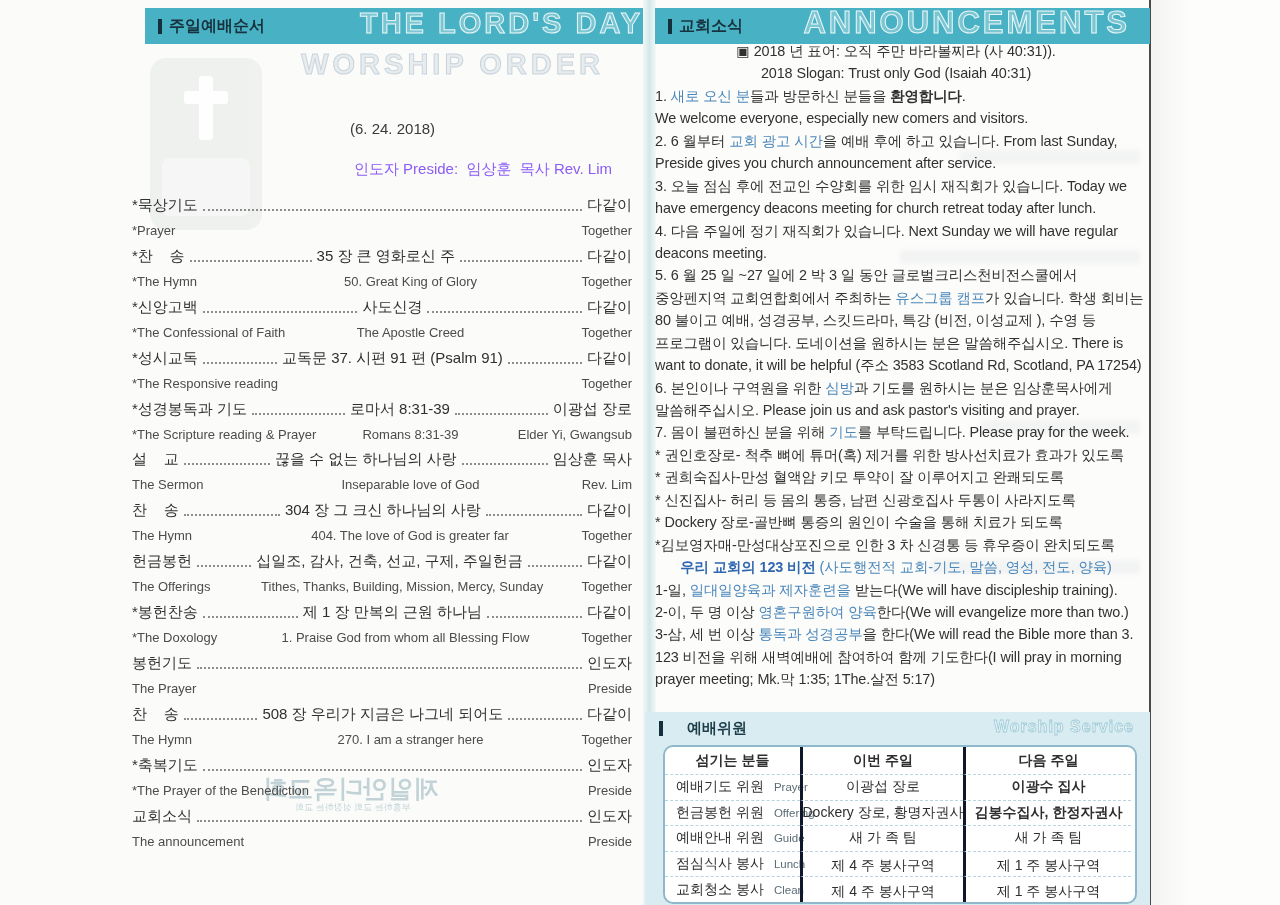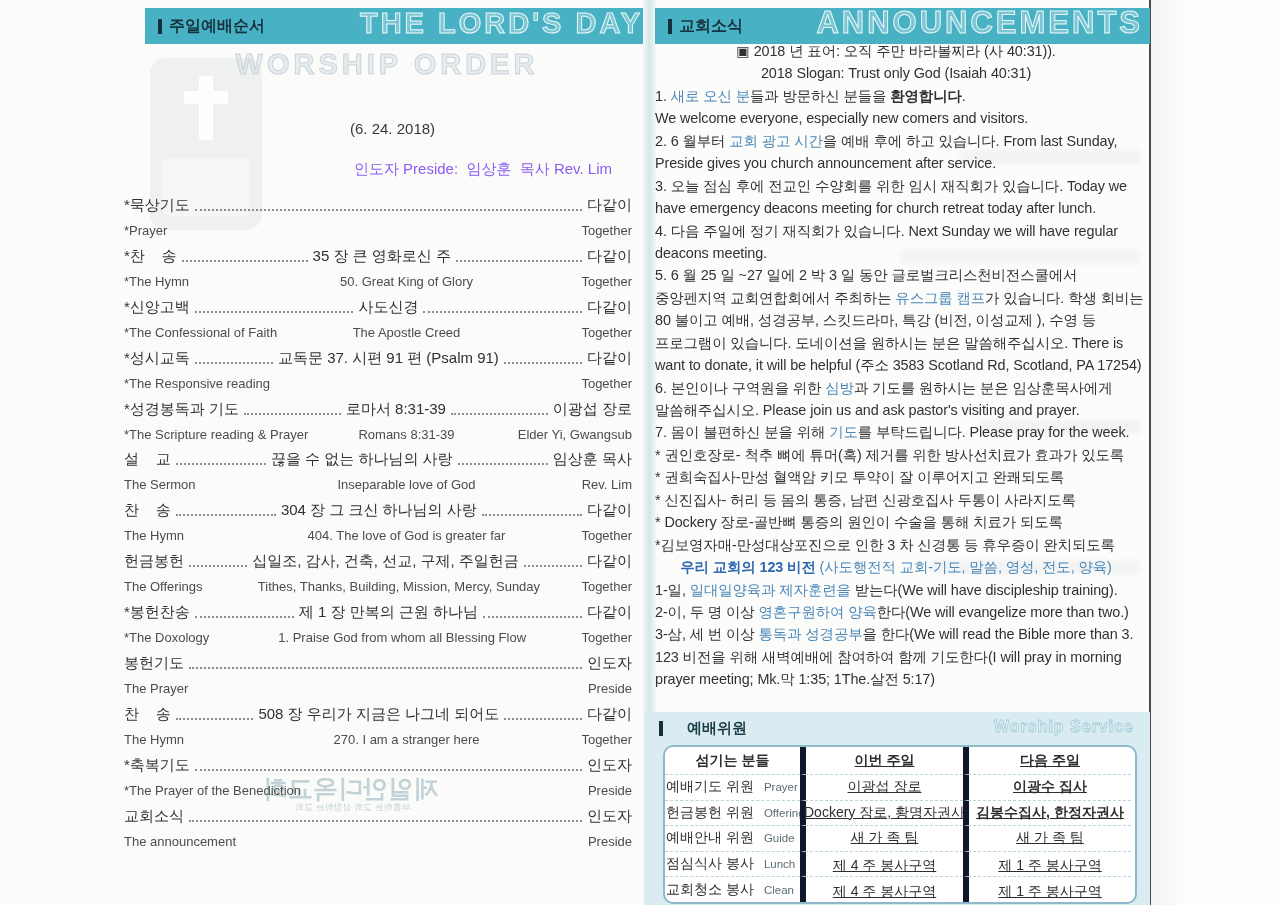--- a/index.html
+++ b/index.html
@@ -21,31 +21,31 @@
   
   .banner{position:absolute;height:36px;background:#48b1c3;display:flex;align-items:center;}
   .banner-left{left:145px;top:8px;width:498px;}
   .banner-right{left:655px;top:8px;width:495px;}
   .banner-label{display:flex;align-items:center;gap:7px;padding-left:13px;
     font-size:16px;font-weight:bold;color:#17333f;white-space:nowrap;}
   .vbar{display:inline-block;width:4px;height:15px;background:#14303c;}
   .big-outline{margin-left:auto;font-size:29px;font-weight:bold;letter-spacing:3px;
     color:rgba(255,255,255,0.28);-webkit-text-stroke:1px rgba(255,255,255,0.85);
     white-space:nowrap;transform:translateY(-3px);}
-  .banner-right .big-outline{font-size:31px;padding-right:7px;}
-  .worship-order-big{position:absolute;left:154px;top:48px;width:466px;text-align:center;
+  .banner-right .big-outline{font-size:31px;padding-right:20px;}
+  .worship-order-big{position:absolute;left:138px;top:48px;width:466px;text-align:right;
     font-size:29px;font-weight:bold;letter-spacing:4px;white-space:nowrap;
     color:rgba(196,210,219,0.35);-webkit-text-stroke:1px #c9d4dc;}
 
   
   .order-date{position:absolute;left:350px;top:120px;font-size:15px;color:#3a3a3a;}
   .presider{position:absolute;left:124px;top:160px;width:488px;text-align:right;
     font-size:15px;color:#8b5cf6;white-space:pre;}
   .order-list{position:absolute;left:124px;top:192px;width:508px;}
-  .order-item{height:50.9px;position:relative;}
+  .order-item{height:50.9px;position:relative;margin-left:8px;}
   .ml{display:flex;align-items:flex-end;height:23px;font-size:15px;color:#303030;}
   .ml span{white-space:pre;}
   .dots{flex:1 1 auto;border-bottom:2px dotted #8d8d8d;height:6px;margin:0 5px 4px 5px;min-width:10px;}
   .sl{display:flex;height:21px;font-size:13px;color:#4c4c4c;align-items:flex-end;margin-top:2px;}
   .sub-l{width:182px;white-space:pre;}
   .sub-c{flex:1;text-align:center;white-space:pre;}
   .sub-r{width:125px;text-align:right;white-space:pre;}
 
   
   .wm-book{position:absolute;left:150px;top:58px;width:112px;height:172px;
@@ -75,23 +75,23 @@
   .ws-head{position:absolute;left:14px;top:7px;display:flex;align-items:center;gap:24px;
     font-size:15px;font-weight:bold;color:#1d3d49;}
   .ws-wm{position:absolute;right:16px;top:6px;font-size:16px;font-weight:bold;letter-spacing:1px;
     color:rgba(255,255,255,0.35);-webkit-text-stroke:0.8px #9fcbd8;}
   .ws-table{position:absolute;left:18px;top:33px;width:470px;height:155px;background:#fff;
     border:2px solid #8fb9ca;border-radius:10px;overflow:hidden;
     display:grid;grid-template-columns:135px 163px 168px;
     grid-template-rows:27px 25.6px 25.6px 25.6px 25.6px 25.6px;font-size:14px;}
   .tc{display:flex;align-items:center;justify-content:center;white-space:pre;color:#2e2e2e;}
   .tc.head{font-weight:bold;}
-  .tc.role{justify-content:flex-start;padding-left:1px;gap:10px;text-align:right;}
+  .tc.role{justify-content:flex-start;padding-left:11px;gap:10px;text-align:right;}
   .tc .role-en{font-size:11.5px;color:#5c6d76;}
-  .tc.bcol{border-left:6px solid #0f172a;text-decoration:underline;}
+  .tc.bcol{border-left:3px solid #0f172a;}
   .tc.brow{border-top:1px dashed #b7d4df;}
   .tc.shift{align-items:flex-end;padding-bottom:1px;}
   .tc.bold{font-weight:bold;}
 </style>
 </head>
 <body>
 
 <div class="page-left"></div>
 <div class="page-right"></div>
 <div class="page-divider"></div>

